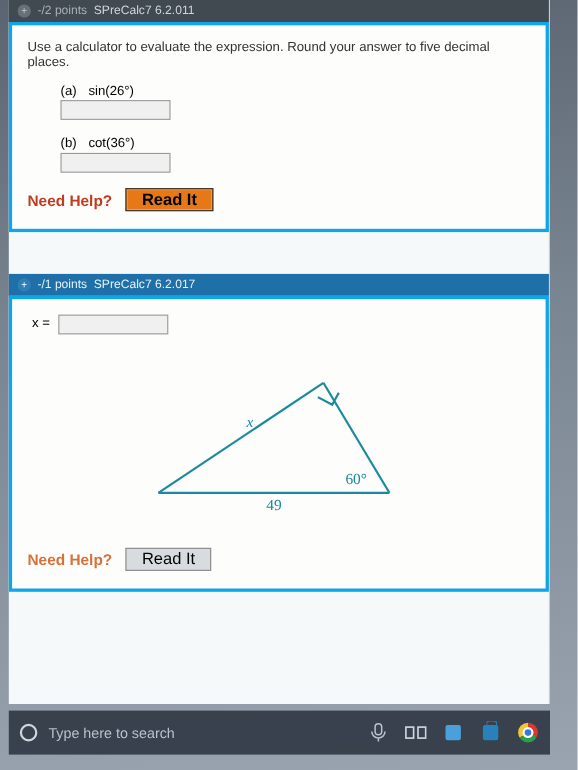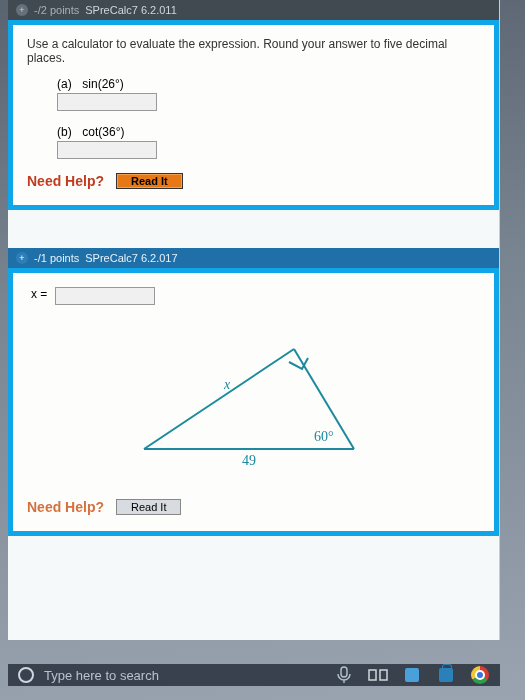--- a/index.html
+++ b/index.html
@@ -35,54 +35,54 @@
   .q-header .src { color: #cfd6dc; }
   .q-header.blue .src { color: #e8f2f8; }
   .dot {
     width: 12px; height: 12px; border-radius: 50%;
     background: #667078; display: flex; align-items:center; justify-content:center;
     color:#ccc; font-size:9px;
   }
   .q-header.blue .dot { background:#2d7fb8; color:#fff; }
   .q-body {
     background: #fdfdfb;
-    border: 5px solid #0ea5e9;
+    border: 3px solid #0ea5e9;
     padding: 12px 14px 16px 14px;
     margin-bottom: 8px;
   }
   .prompt { color: #333; margin-bottom: 12px; }
   .part { margin-left: 30px; margin-bottom: 14px; }
   .part-label { display:inline-block; width:22px; }
   .ans {
     width: 100px; height: 18px;
     background: #f0f0f0; border: 1px solid #999;
     display:block; margin-top:2px;
   }
   .need-help { display:flex; align-items:center; gap:12px; margin-top:8px; }
   .need-help-label { color:#c23b1f; font-weight:bold; font-size:14px; }
   .read-btn {
     background:#e67817; border:1px solid #333;
-    padding:1px 14px; font-size:11px; font-weight:bold;
+    padding:1px 14px; font-size:15px; font-weight:bold;
     color:#000; cursor:pointer;
     box-shadow: inset 0 0 0 1px #f0a050;
   }
   .read-btn.grey {
     background:#d8dce0; border:1px solid #888;
     box-shadow:none; font-weight:normal;
   }
   .gap { height: 30px; }
   .tri-wrap { display:flex; justify-content:center; margin: 24px 0 30px 0; }
   svg.tri { width: 260px; height: 140px; }
   .tri line, .tri polyline { stroke:#1b8a9e; stroke-width:2; fill:none; }
   .tri text { fill:#1b8a9e; font-size:14px; font-style:italic; font-family: 'Times New Roman', serif; }
   .tri .num { font-style:normal; }
   .need2 { color:#d6713e; }
   .taskbar {
     position:absolute; left:8px; bottom:14px;
-    width:492px; height:22px;
+    width:492px; height:40px;
     background: rgba(40,48,60,0.85);
     display:flex; align-items:center;
     padding: 0 10px; gap:12px;
     color:#cfd6dc;
   }
   .search-wrap { display:flex; align-items:center; gap:10px; flex:1; }
   .circ {
     width:16px; height:16px; border:2px solid #cfd6dc; border-radius:50%;
   }
   .search-text { color:#b8c2cc; font-size:13px; }

